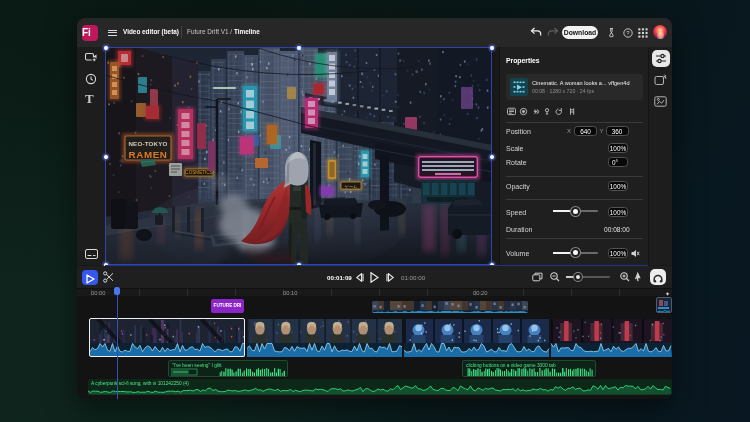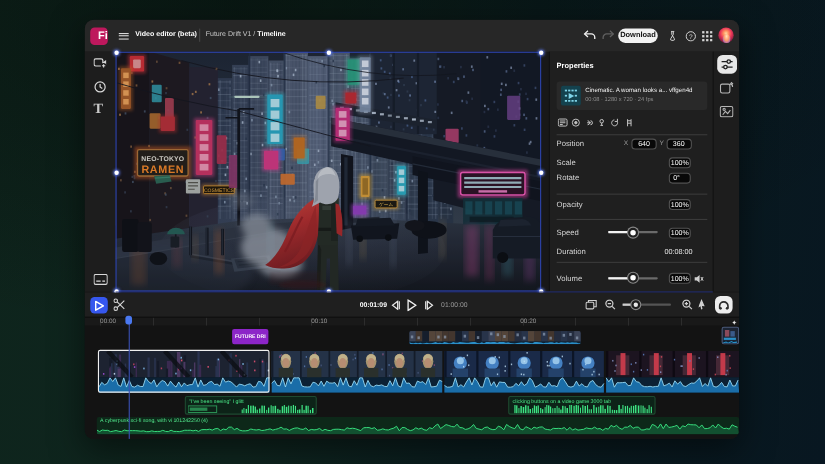--- a/index.html
+++ b/index.html
@@ -6,21 +6,21 @@
 html,body { width:750px; height:422px; overflow:hidden; font-family:"Liberation Sans", sans-serif; }
 .stage { position:absolute; top:0; left:0; width:750px; height:422px;
   background:
     radial-gradient(140% 120% at 30% 0%, rgba(4,10,8,.55), rgba(0,0,0,0) 60%),
     linear-gradient(100deg, #0e241c 0%, #0f261f 35%, #0a1c1e 60%, #081721 100%);
 }
 .app { position:absolute; left:77px; top:18px; width:595px; height:381px; background:#181818; border-radius:8px; overflow:hidden; box-shadow:0 10px 30px rgba(0,0,0,.5); }
 
 
 .topbar { position:absolute; left:0; top:0; width:595px; height:29px; background:#272727; }
-.filogo { position:absolute; left:5px; top:7px; width:16px; height:16px; background:#be185d; border-radius:4px; color:#fff; font-weight:bold; font-size:10px; text-align:right; line-height:16px; }
+.filogo { position:absolute; left:5px; top:7px; width:16px; height:16px; background:#be185d; border-radius:4px; color:#fff; font-weight:bold; font-size:10px; text-align:left; line-height:16px; }
 .burger { position:absolute; left:31px; top:11.5px; width:9px; height:6px; border-top:1.2px solid #d8d8d8; border-bottom:1.2px solid #d8d8d8; }
 .burger:before { content:""; position:absolute; left:0; top:1.8px; width:9px; height:1.2px; background:#d8d8d8; }
 .tb-title { position:absolute; left:46px; top:9.5px; font-size:6.4px; font-weight:bold; color:#fff; }
 .tb-crumb { position:absolute; left:110px; top:9.5px; font-size:6.4px; color:#c6c6c6; }
 .tb-crumb b { color:#fff; }
 .tb-sep { position:absolute; left:104px; top:8px; width:1px; height:12px; background:#454545; }
 
 
 .undo { position:absolute; left:453px; top:9px; }
 .redo { position:absolute; left:470px; top:9px; }

